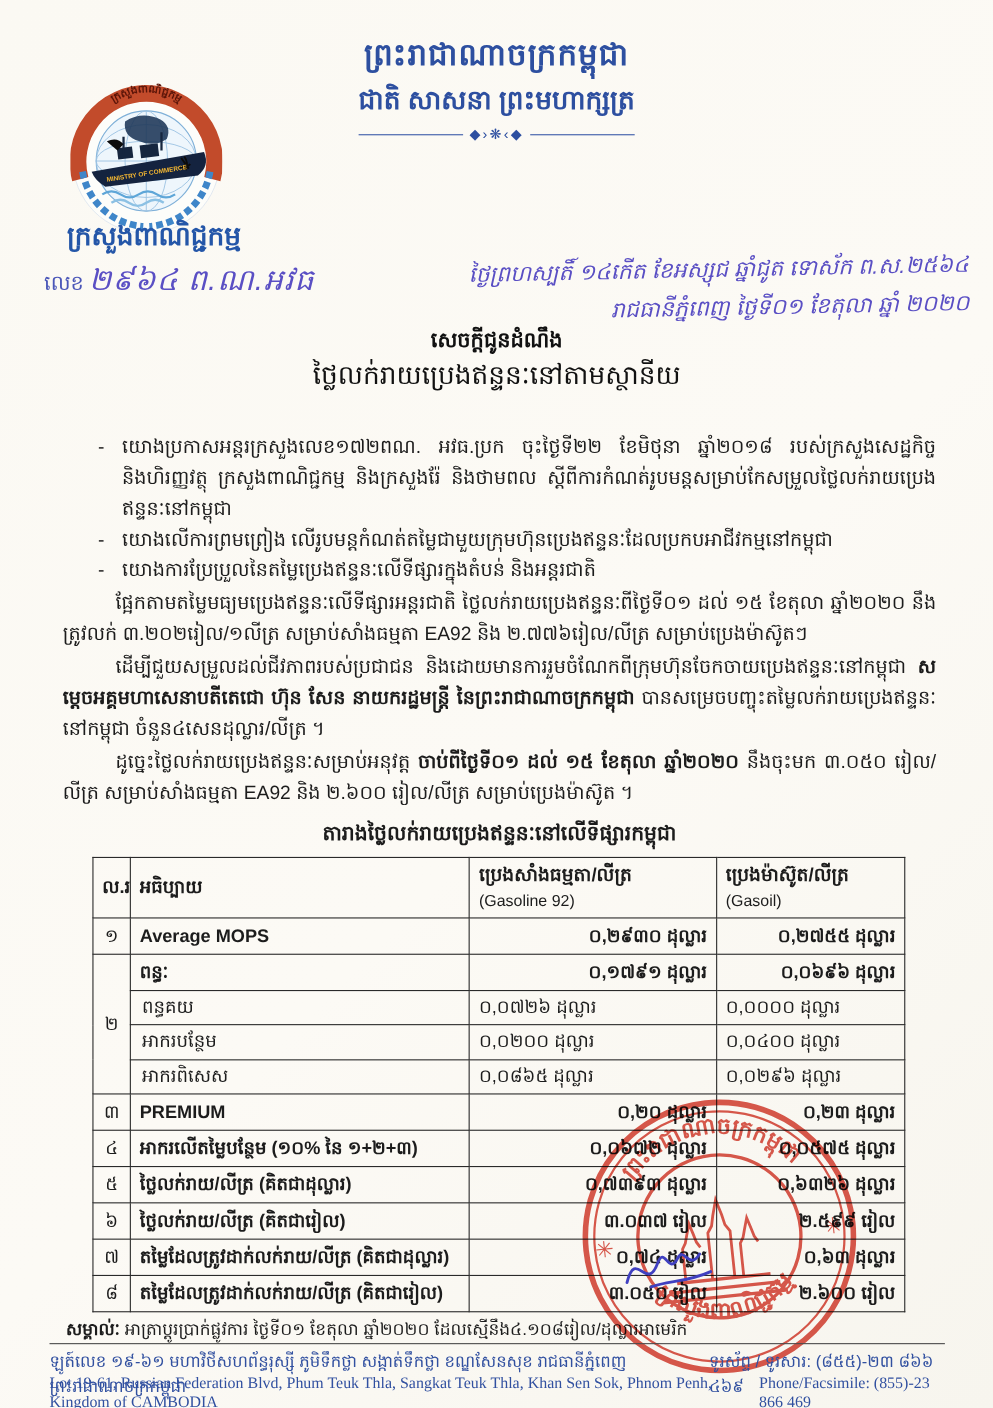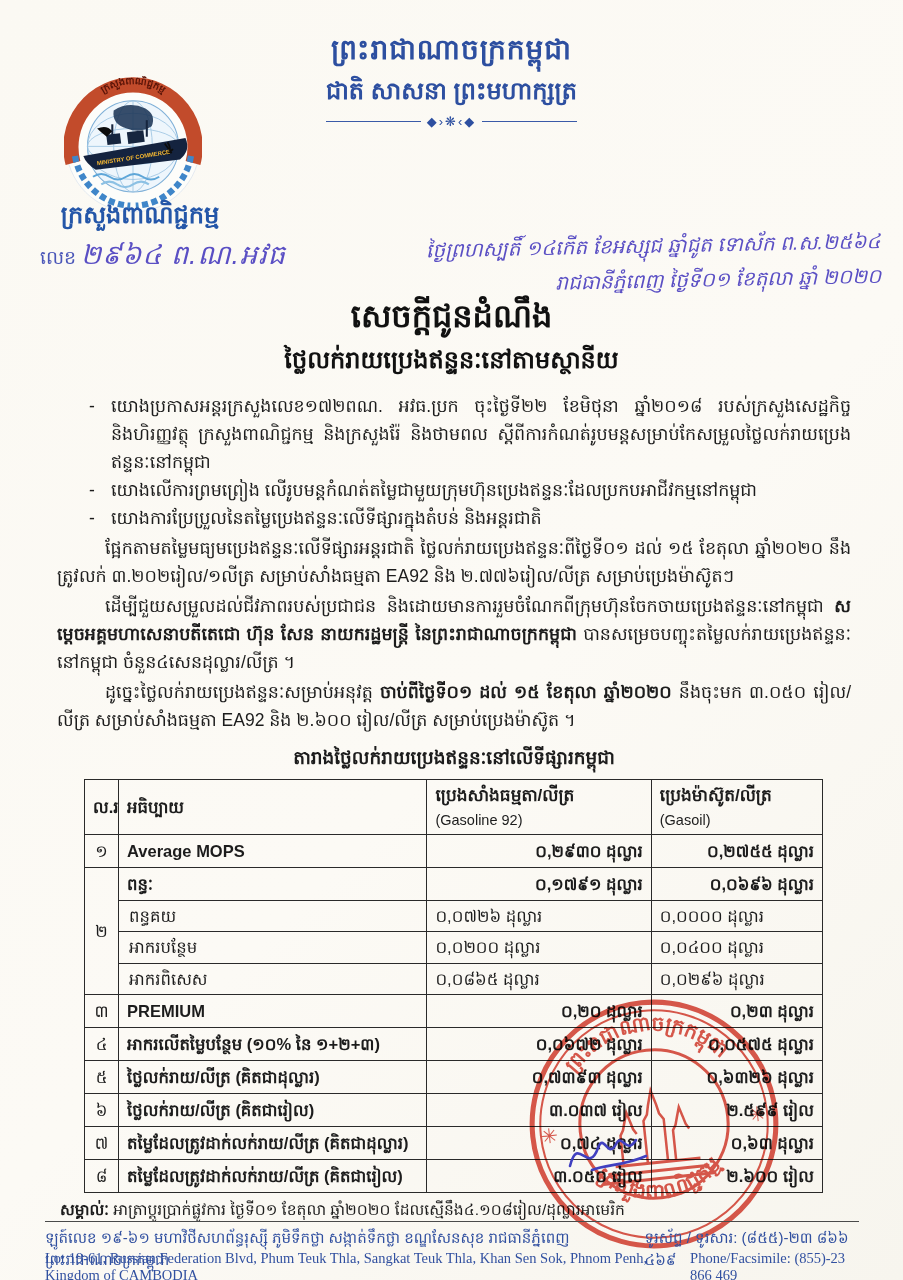--- a/index.html
+++ b/index.html
@@ -23,23 +23,23 @@
   .ref-line{position:absolute;left:40px;top:238px;white-space:nowrap;}
   .ref-label{font-size:19px;color:#4a56b8;}
   .handw{color:#5a4fc4;font-style:italic;}
   .ref-num{font-size:27px;letter-spacing:1px;}
   
   .date-block{position:absolute;right:22px;top:230px;width:580px;text-align:right;
     transform:rotate(-1.2deg);line-height:1.75;}
   .date-block div{font-size:20px;}
   
   .title-block{position:absolute;top:296px;left:0;right:0;text-align:center;color:#111;}
-  .title-1{font-size:32px;font-weight:bold;}
+  .title-1{font-size:19px;font-weight:bold;}
   .title-2{font-size:21px;font-weight:bold;margin-top:2px;}
-  .title-3{font-size:24px;font-weight:bold;margin-top:2px;text-align:center;}
+  .title-3{font-size:24px;font-weight:normal;margin-top:2px;text-align:center;}
   
   .content{position:absolute;left:57px;top:392px;width:794px;font-size:17.5px;line-height:1.6;text-align:justify;}
   .bullet{display:flex;margin-left:32px;}
   .bullet .dash{width:22px;flex:0 0 22px;}
   .para{text-indent:48px;margin-top:2px;}
   .tbl-title{text-align:center;font-weight:bold;font-size:18.5px;margin-top:9px;text-indent:0;}
   
   table.price{border-collapse:collapse;margin:6px 0 0 27px;width:739px;table-layout:fixed;}
   table.price th,table.price td{border:1.6px solid #2a2a2a;padding:2px 8px;font-size:16.5px;vertical-align:middle;}
   table.price col.c-no{width:34px;}

